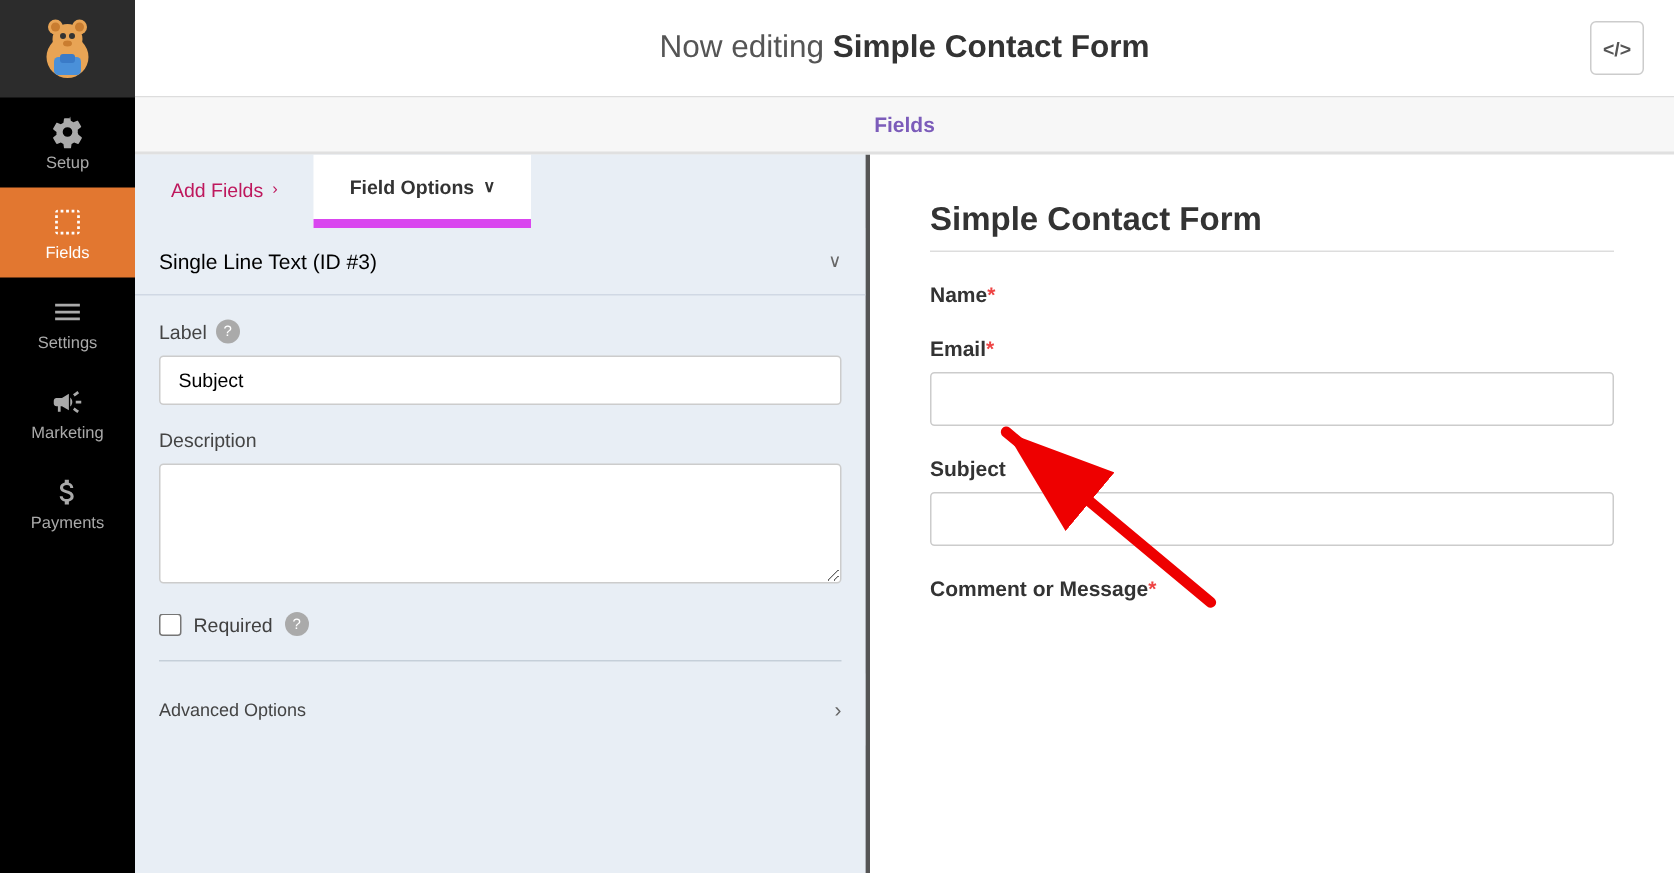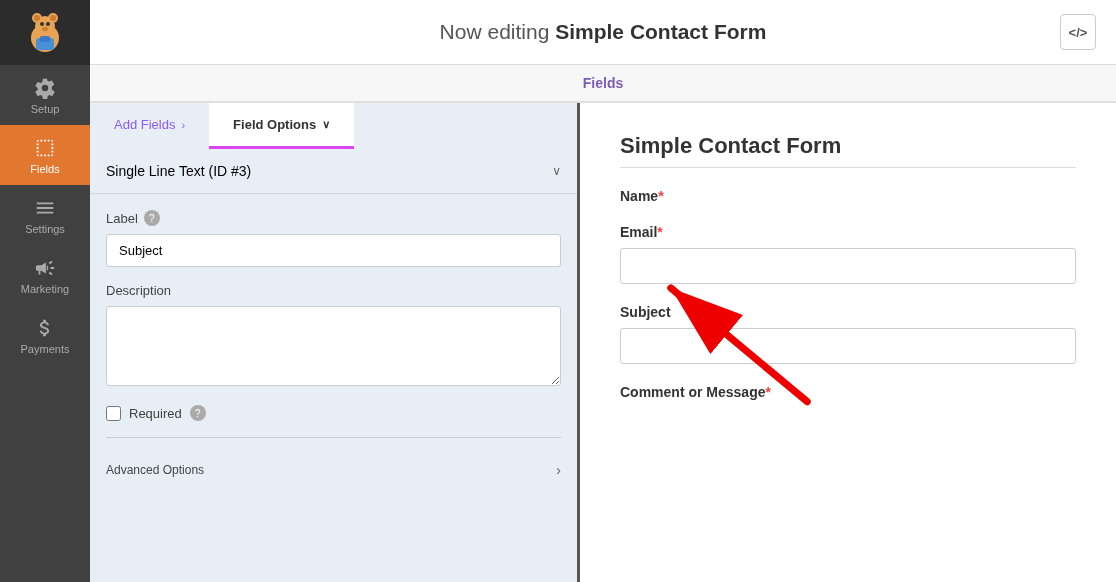--- a/index.html
+++ b/index.html
@@ -1,21 +1,21 @@
 <!DOCTYPE html>
 <html><head>
   <meta charset="utf-8">
   <style>
     * { box-sizing: border-box; margin: 0; padding: 0; }
     body { font-family: -apple-system, BlinkMacSystemFont, 'Segoe UI', sans-serif; font-size: 14px; background: #f0f0f1; display: flex; height: 582px; overflow: hidden; }
 
     
     .sidebar {
       width: 90px;
-      background: #404040;
+      background: #000000;
       display: flex;
       flex-direction: column;
       align-items: center;
       padding-top: 0;
       flex-shrink: 0;
     }
     .sidebar-logo {
       width: 90px;
       height: 65px;
       background: #2c2c2c;
@@ -117,29 +117,29 @@
     
     .tabs {
       display: flex;
       background: #e8eef5;
       flex-shrink: 0;
     }
     .tab {
       padding: 14px 24px;
       cursor: pointer;
       font-size: 13px;
-      color: #8b5cf6;
+      color: #be185d;
       display: flex;
       align-items: center;
       gap: 6px;
       border-bottom: 3px solid transparent;
     }
     .tab.active {
       background: #fff;
-      border-bottom: 3px solid #d946ef;
+      border-bottom: 6px solid #d946ef;
       color: #333;
       font-weight: 600;
     }
     .tab .chevron { font-size: 11px; }
 
     
     .field-options-panel {
       flex: 1;
       overflow-y: auto;
       padding: 16px;

